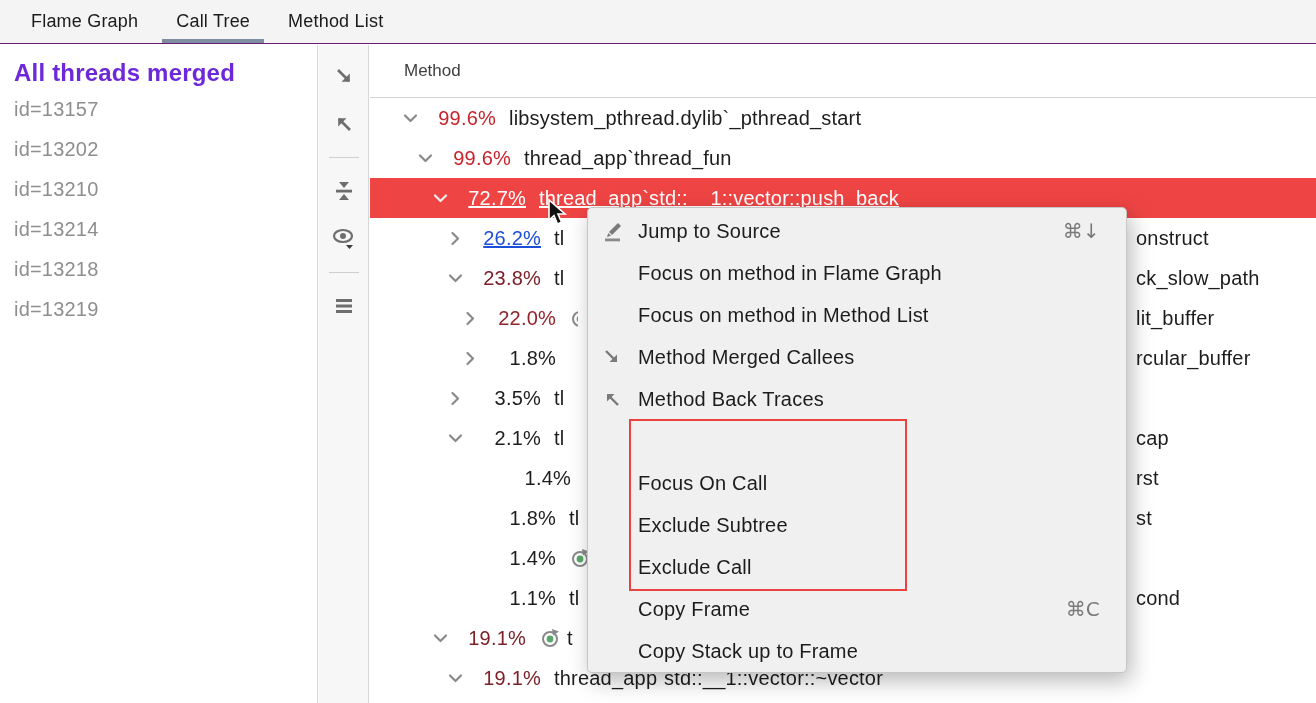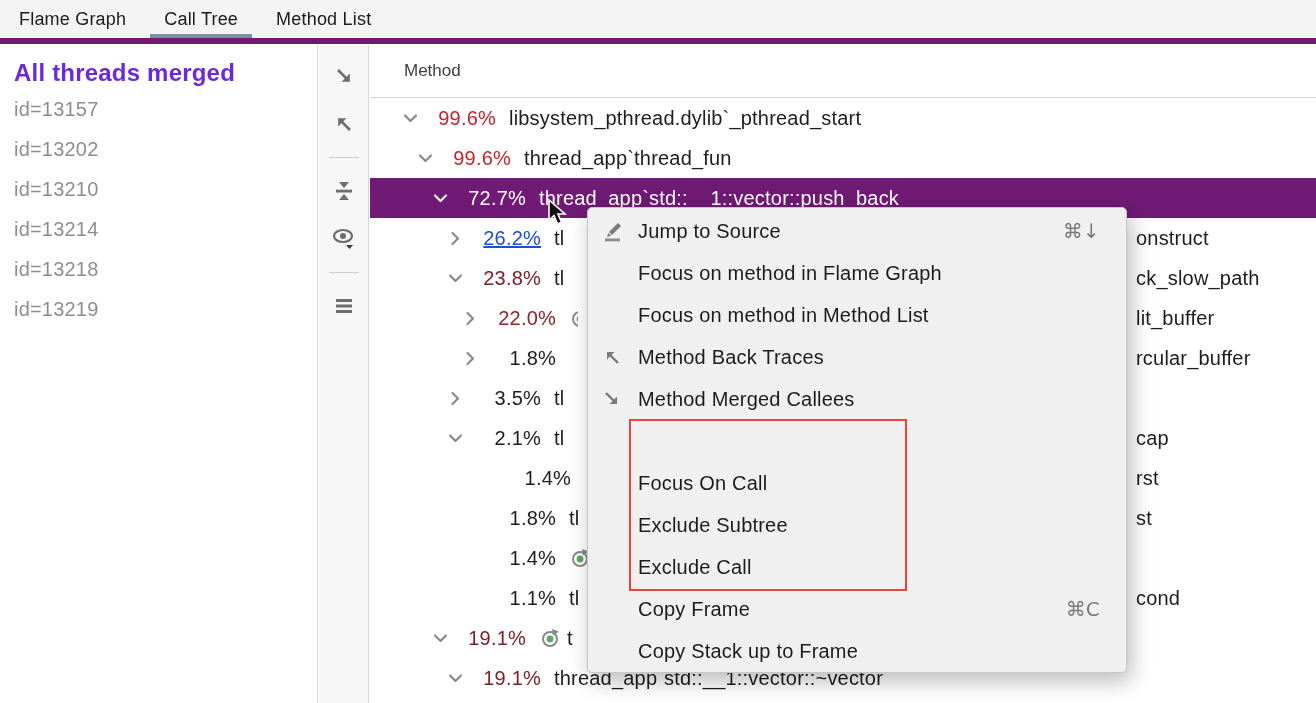--- a/index.html
+++ b/index.html
@@ -2,22 +2,22 @@
 <html><head>
 <meta charset="utf-8">
 <style>
   * { margin:0; padding:0; box-sizing:border-box; }
   html,body { width:1316px; height:703px; overflow:hidden; background:#fff;
               font-family:"Liberation Sans","DejaVu Sans",sans-serif; }
   #app { position:relative; width:1316px; height:703px; background:#fff; }
 
   
   .tabbar { position:absolute; left:0; top:0; width:1316px; height:44px;
-            background:#f4f4f4; border-bottom:6px solid #701a75;
-            display:flex; align-items:stretch; }
+            background:#f4f4f4; border-bottom:1px solid #701a75;
+            display:flex; align-items:stretch; padding-left:12px; }
   .tab { display:flex; align-items:center; padding:0 14px; margin:0 5px;
          font-size:18px; color:#1b1b1b; cursor:default; position:relative; letter-spacing:.2px; }
   .tab.selected::after { content:""; position:absolute; left:0; right:0; bottom:0;
          height:4px; background:#7e8da0; }
 
   
   .threads-pane { position:absolute; left:0; top:45px; width:318px; height:658px;
                   background:#fff; border-right:1px solid #d7d7d7; }
   .threads-title { padding:14px 0 0 14px; height:44px; font-size:24px; font-weight:bold;
                    color:#6d28d9; letter-spacing:.2px; }
@@ -30,21 +30,21 @@
   .tool-btn { width:34px; height:34px; display:flex; align-items:center; justify-content:center;
               margin-bottom:14px; }
   .tool-sep { width:30px; height:0; border-top:1px solid #cfcfcf; margin:2px 0 16px 0; }
 
   .tree-pane { position:absolute; left:370px; top:45px; width:946px; height:658px; background:#fff; }
   .tree-header { height:53px; border-bottom:1px solid #d2d2d2; display:flex; align-items:center;
                  padding-left:34px; font-size:17px; color:#3f3f3f; background:#fff; }
   .tree-rows { position:relative; }
   .tree-row { position:relative; height:40px; display:flex; align-items:center;
               font-size:20px; color:#1d1d1d; white-space:nowrap; letter-spacing:.2px; }
-  .tree-row.selected { background:#701a75; color:#fff; }
+  .tree-row.selected { background:#ef4444; color:#fff;text-decoration:underline; }
   .chev { width:24px; height:20px; display:flex; align-items:center; justify-content:center; flex:0 0 24px; }
   .pct { width:74px; flex:0 0 74px; text-align:right; margin-right:13px; }
   .row-icon { width:22px; height:22px; margin-right:6px; flex:0 0 auto; overflow:hidden; position:relative; }
   .row-icon.partial { width:9px; }
   .row-icon svg { position:absolute; left:0; top:0; }
   .right-frag { position:absolute; left:766px; top:0; height:40px; line-height:40px; color:#1d1d1d; }
 
   
   .menu { position:absolute; left:587px; top:207px; width:540px; height:466px;
           background:#f0f0f0; border:1px solid #c6c6c6; border-radius:5px;
@@ -306,34 +306,34 @@
           <span class="mi-icon"></span>
           <span class="mi-label">Focus on method in Flame Graph</span>
         </div>
         <div class="menu-item">
           <span class="mi-icon"></span>
           <span class="mi-label">Focus on method in Method List</span>
         </div>
         <div class="menu-item">
           <span class="mi-icon">
             <svg width="22" height="22" viewBox="0 0 22 22">
+              <path d="M5 5 L15 15" stroke="#7a7a7a" stroke-width="2.4" fill="none"></path>
+              <path d="M16 8.5 V16 H8.5 Z" fill="#7a7a7a"></path>
+            </svg>
+          </span>
+          <span class="mi-label">Method Merged Callees</span>
+        </div>
+        <div class="menu-item">
+          <span class="mi-icon">
+            <svg width="22" height="22" viewBox="0 0 22 22">
               <path d="M17 17 L7 7" stroke="#7a7a7a" stroke-width="2.4" fill="none"></path>
               <path d="M6 13.5 V6 H13.5 Z" fill="#7a7a7a"></path>
             </svg>
           </span>
           <span class="mi-label">Method Back Traces</span>
-        </div>
-        <div class="menu-item">
-          <span class="mi-icon">
-            <svg width="22" height="22" viewBox="0 0 22 22">
-              <path d="M5 5 L15 15" stroke="#7a7a7a" stroke-width="2.4" fill="none"></path>
-              <path d="M16 8.5 V16 H8.5 Z" fill="#7a7a7a"></path>
-            </svg>
-          </span>
-          <span class="mi-label">Method Merged Callees</span>
         </div>
         <div class="menu-item">
           <span class="mi-icon"></span>
         </div>
         <div class="menu-item">
           <span class="mi-icon"></span>
           <span class="mi-label">Focus On Call</span>
         </div>
         <div class="menu-item">
           <span class="mi-icon"></span>

